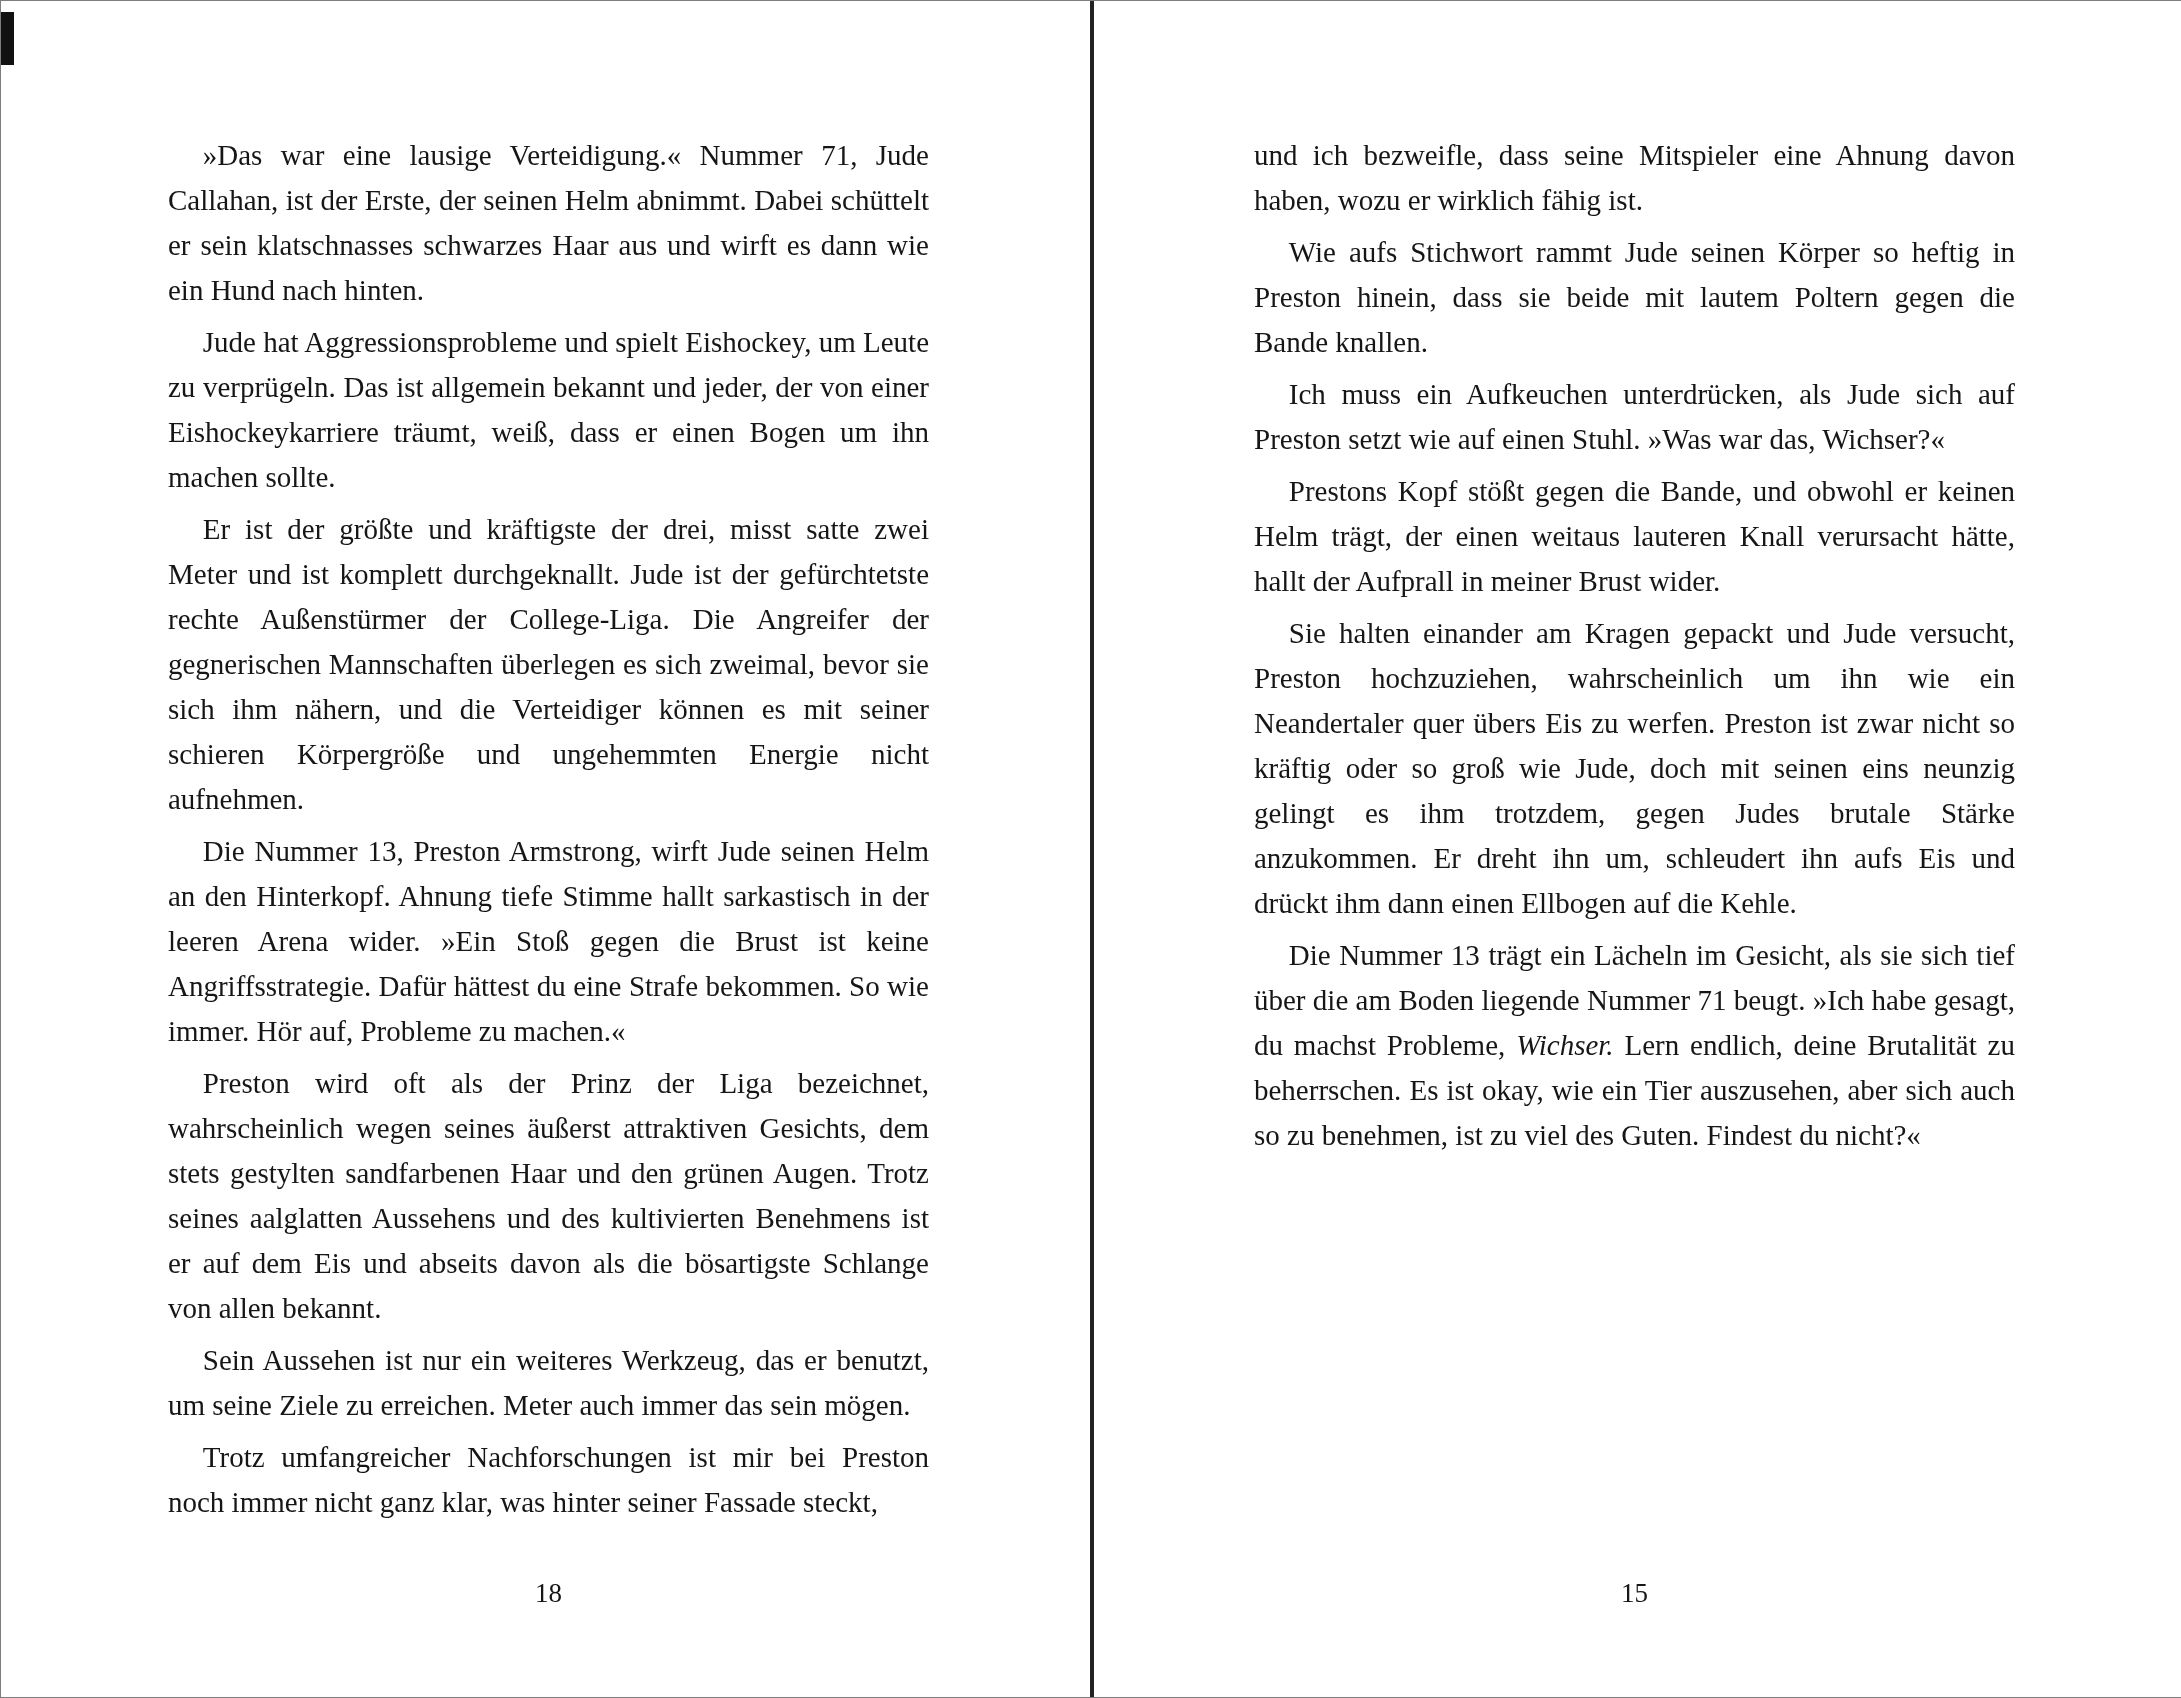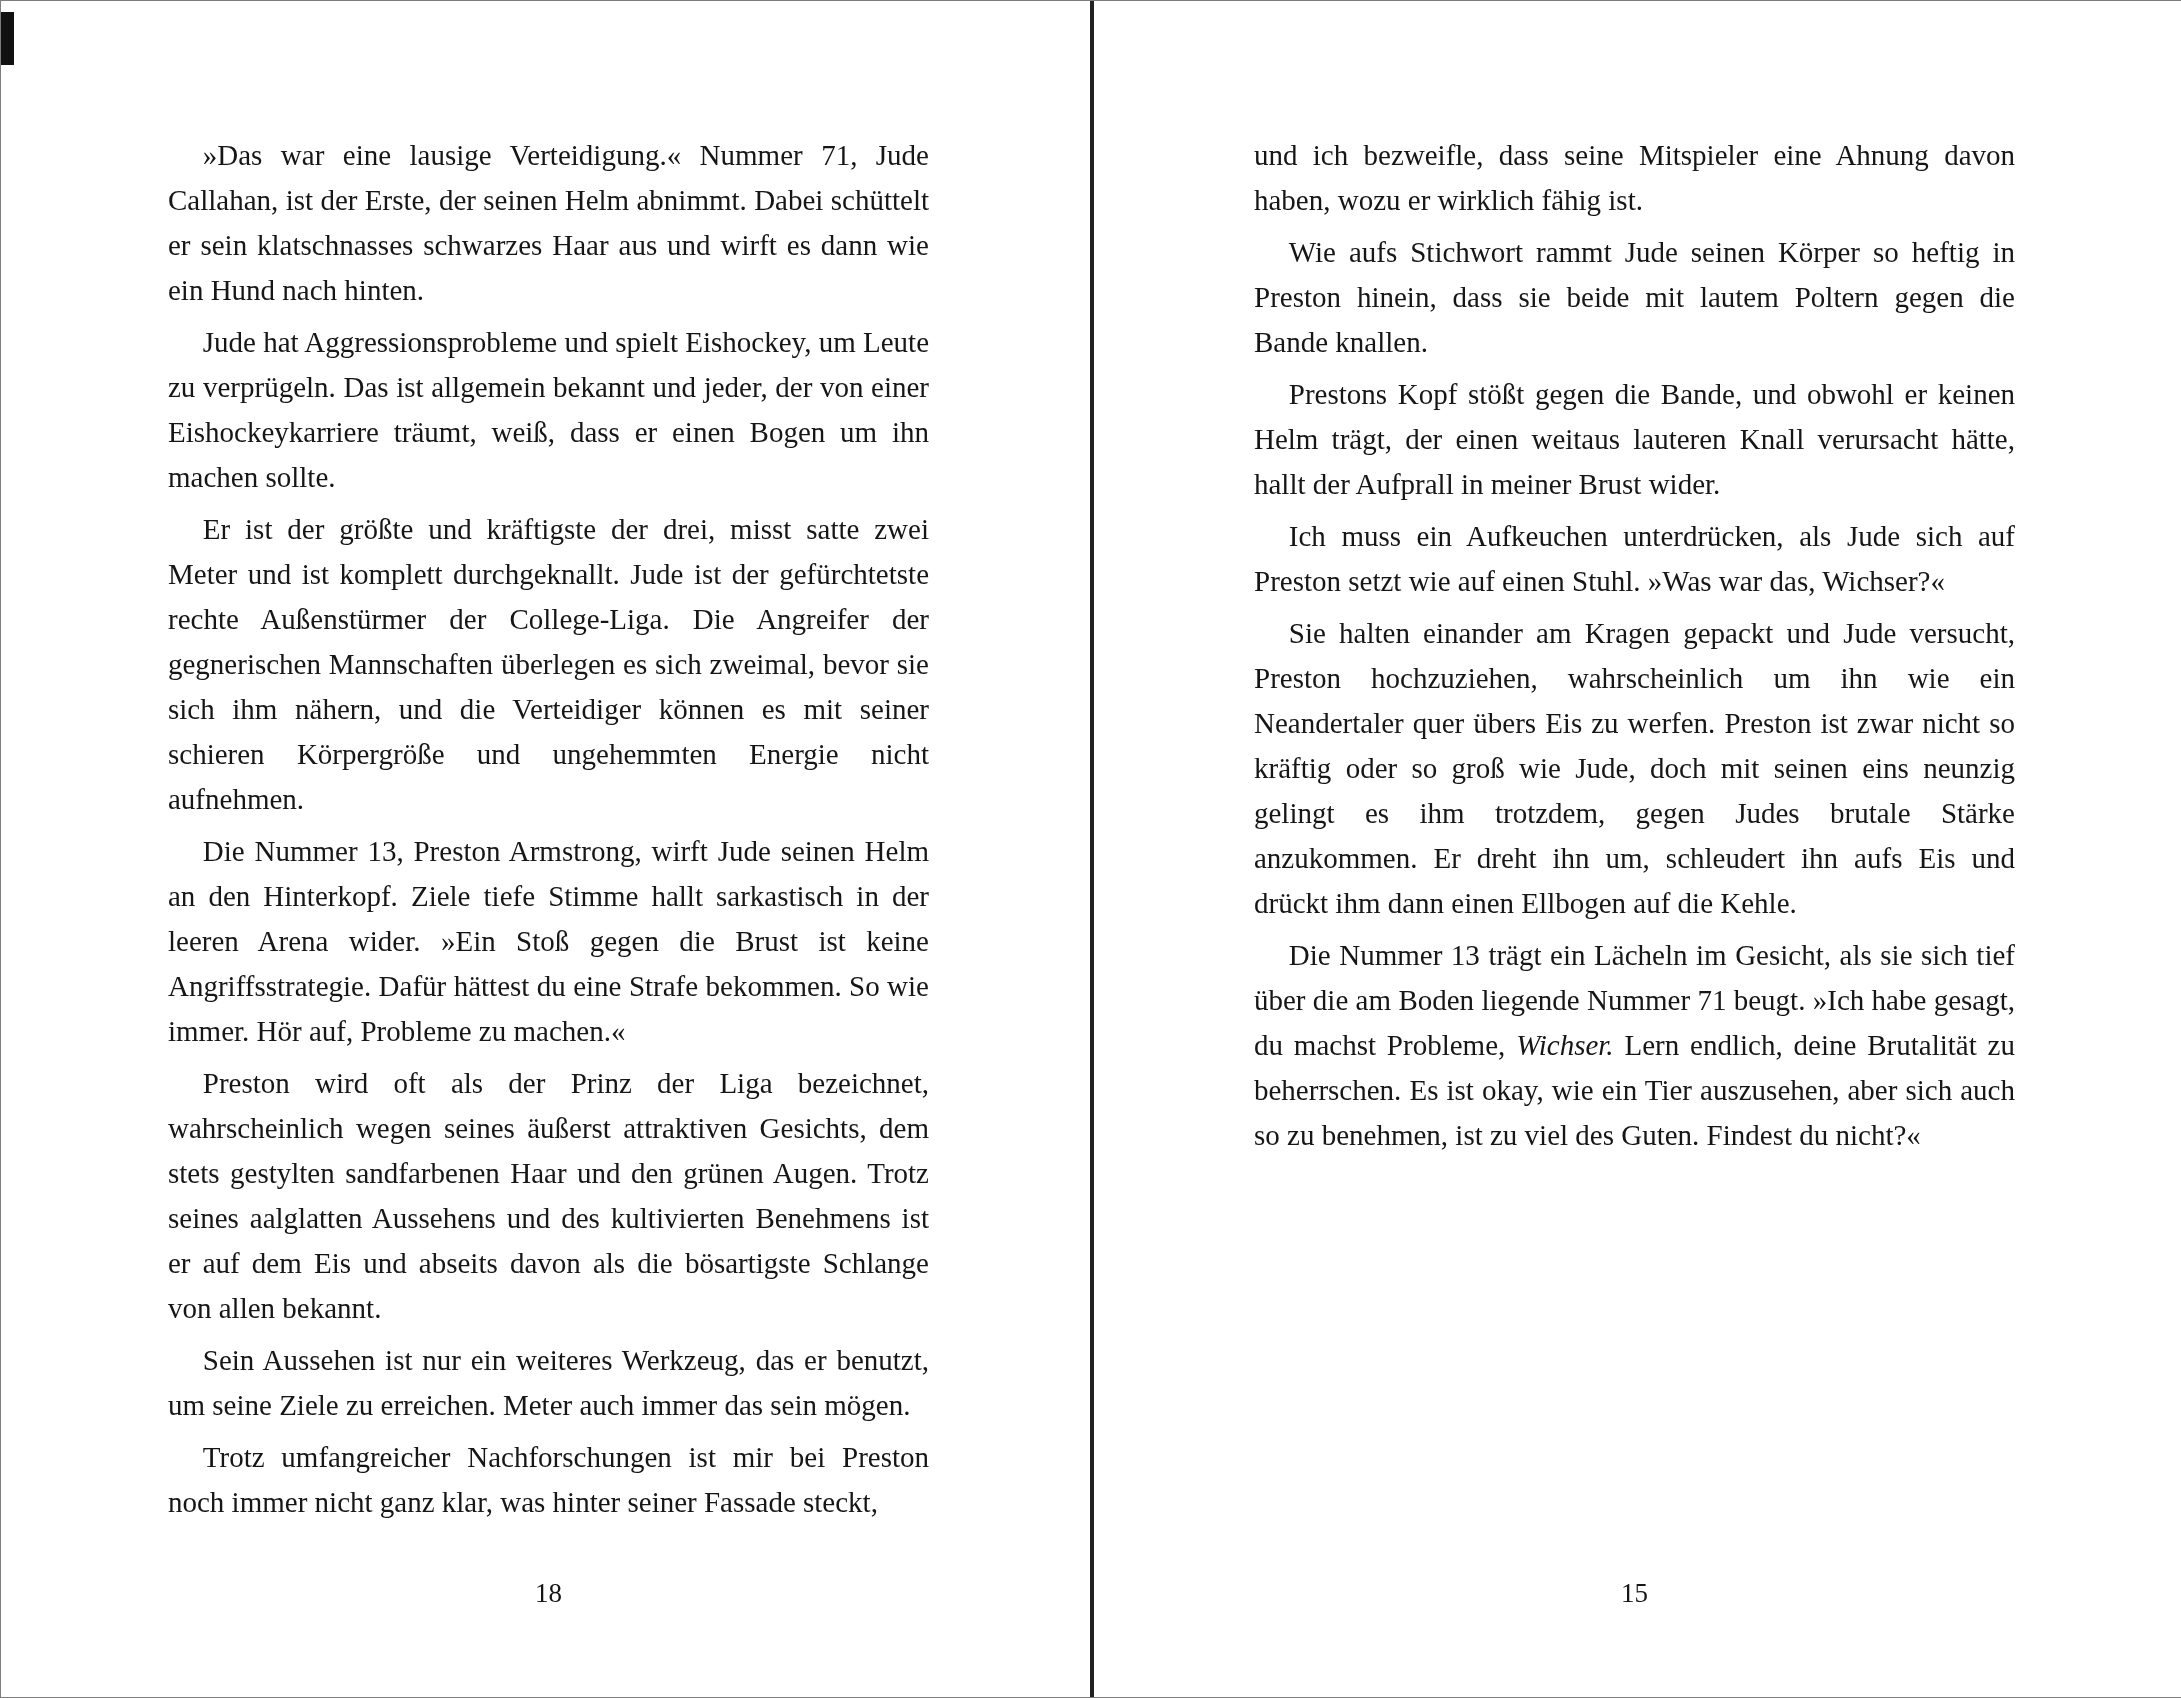--- a/index.html
+++ b/index.html
@@ -76,36 +76,36 @@
 
 <div class="spread">
 
   <div class="scan-artifact"></div>
 
   <div class="page page-left">
     <div class="text-block">
         <p><span>»Das war eine lausige Verteidigung.« Nummer 71, Jude Callahan, ist der Erste, der seinen Helm abnimmt. Dabei schüttelt er sein klatschnasses schwarzes Haar aus und wirft es dann wie ein Hund nach hinten.</span></p>
         <p><span>Jude hat Aggressionsprobleme und spielt Eishockey, um Leute zu verprügeln. Das ist allgemein bekannt und jeder, der von einer Eishockeykarriere träumt, weiß, dass er einen Bogen um ihn machen sollte.</span></p>
         <p><span>Er ist der größte und kräftigste der drei, misst satte zwei Meter und ist komplett durchgeknallt. Jude ist der gefürchtetste rechte Außenstürmer der College-Liga. Die Angreifer der gegnerischen Mannschaften überlegen es sich zweimal, bevor sie sich ihm nähern, und die Verteidiger können es mit seiner schieren Körpergröße und ungehemmten Energie nicht aufnehmen.</span></p>
-        <p><span>Die Nummer 13, Preston Armstrong, wirft Jude seinen Helm an den Hinterkopf. Ziele tiefe Stimme hallt sarkastisch in der leeren Arena wider. »Ein Stoß gegen die Brust ist keine Angriffsstrategie. Dafür hättest du eine Strafe bekommen. So wie immer. Hör auf, Probleme zu machen.«</span></p>
+        <p><span>Die Nummer 13, Preston Armstrong, wirft Jude seinen Helm an den Hinterkopf. Ahnung tiefe Stimme hallt sarkastisch in der leeren Arena wider. »Ein Stoß gegen die Brust ist keine Angriffsstrategie. Dafür hättest du eine Strafe bekommen. So wie immer. Hör auf, Probleme zu machen.«</span></p>
         <p><span>Preston wird oft als der Prinz der Liga bezeichnet, wahrscheinlich wegen seines äußerst attraktiven Gesichts, dem stets gestylten sandfarbenen Haar und den grünen Augen. Trotz seines aalglatten Aussehens und des kultivierten Benehmens ist er auf dem Eis und abseits davon als die bösartigste Schlange von allen bekannt.</span></p>
         <p><span>Sein Aussehen ist nur ein weiteres Werkzeug, das er benutzt, um seine Ziele zu erreichen. Meter auch immer das sein mögen.</span></p>
         <p><span>Trotz umfangreicher Nachforschungen ist mir bei Preston noch immer nicht ganz klar, was hinter seiner Fassade steckt,</span></p>
       </div>
     <div class="page-number">18</div>
   </div>
 
   <div class="divider"></div>
 
   <div class="page page-right">
     <div class="text-block">
         <p class="no-indent"><span>und ich bezweifle, dass seine Mitspieler eine Ahnung davon haben, wozu er wirklich fähig ist.</span></p>
         <p><span>Wie aufs Stichwort rammt Jude seinen Körper so heftig in Preston hinein, dass sie beide mit lautem Poltern gegen die Bande knallen.</span></p>
+        <p><span>Ich muss ein Aufkeuchen unterdrücken, als Jude sich auf Preston setzt wie auf einen Stuhl. »Was war das, Wichser?«</span></p>
         <p><span>Prestons Kopf stößt gegen die Bande, und obwohl er keinen Helm trägt, der einen weitaus lauteren Knall verursacht hätte, hallt der Aufprall in meiner Brust wider.</span></p>
-        <p><span>Ich muss ein Aufkeuchen unterdrücken, als Jude sich auf Preston setzt wie auf einen Stuhl. »Was war das, Wichser?«</span></p>
         <p><span>Sie halten einander am Kragen gepackt und Jude versucht, Preston hochzuziehen, wahrscheinlich um ihn wie ein Neandertaler quer übers Eis zu werfen. Preston ist zwar nicht so kräftig oder so groß wie Jude, doch mit seinen eins neunzig gelingt es ihm trotzdem, gegen Judes brutale Stärke anzukommen. Er dreht ihn um, schleudert ihn aufs Eis und drückt ihm dann einen Ellbogen auf die Kehle.</span></p>
         <p><span>Die Nummer 13 trägt ein Lächeln im Gesicht, als sie sich tief über die am Boden liegende Nummer 71 beugt. »Ich habe gesagt, du machst Probleme, </span><span class="italic">Wichser.</span><span> Lern endlich, deine Brutalität zu beherrschen. Es ist okay, wie ein Tier auszusehen, aber sich auch so zu benehmen, ist zu viel des Guten. Findest du nicht?«</span></p>
       </div>
     <div class="page-number">15</div>
   </div>
 
 </div>
 
 
 </body></html>

